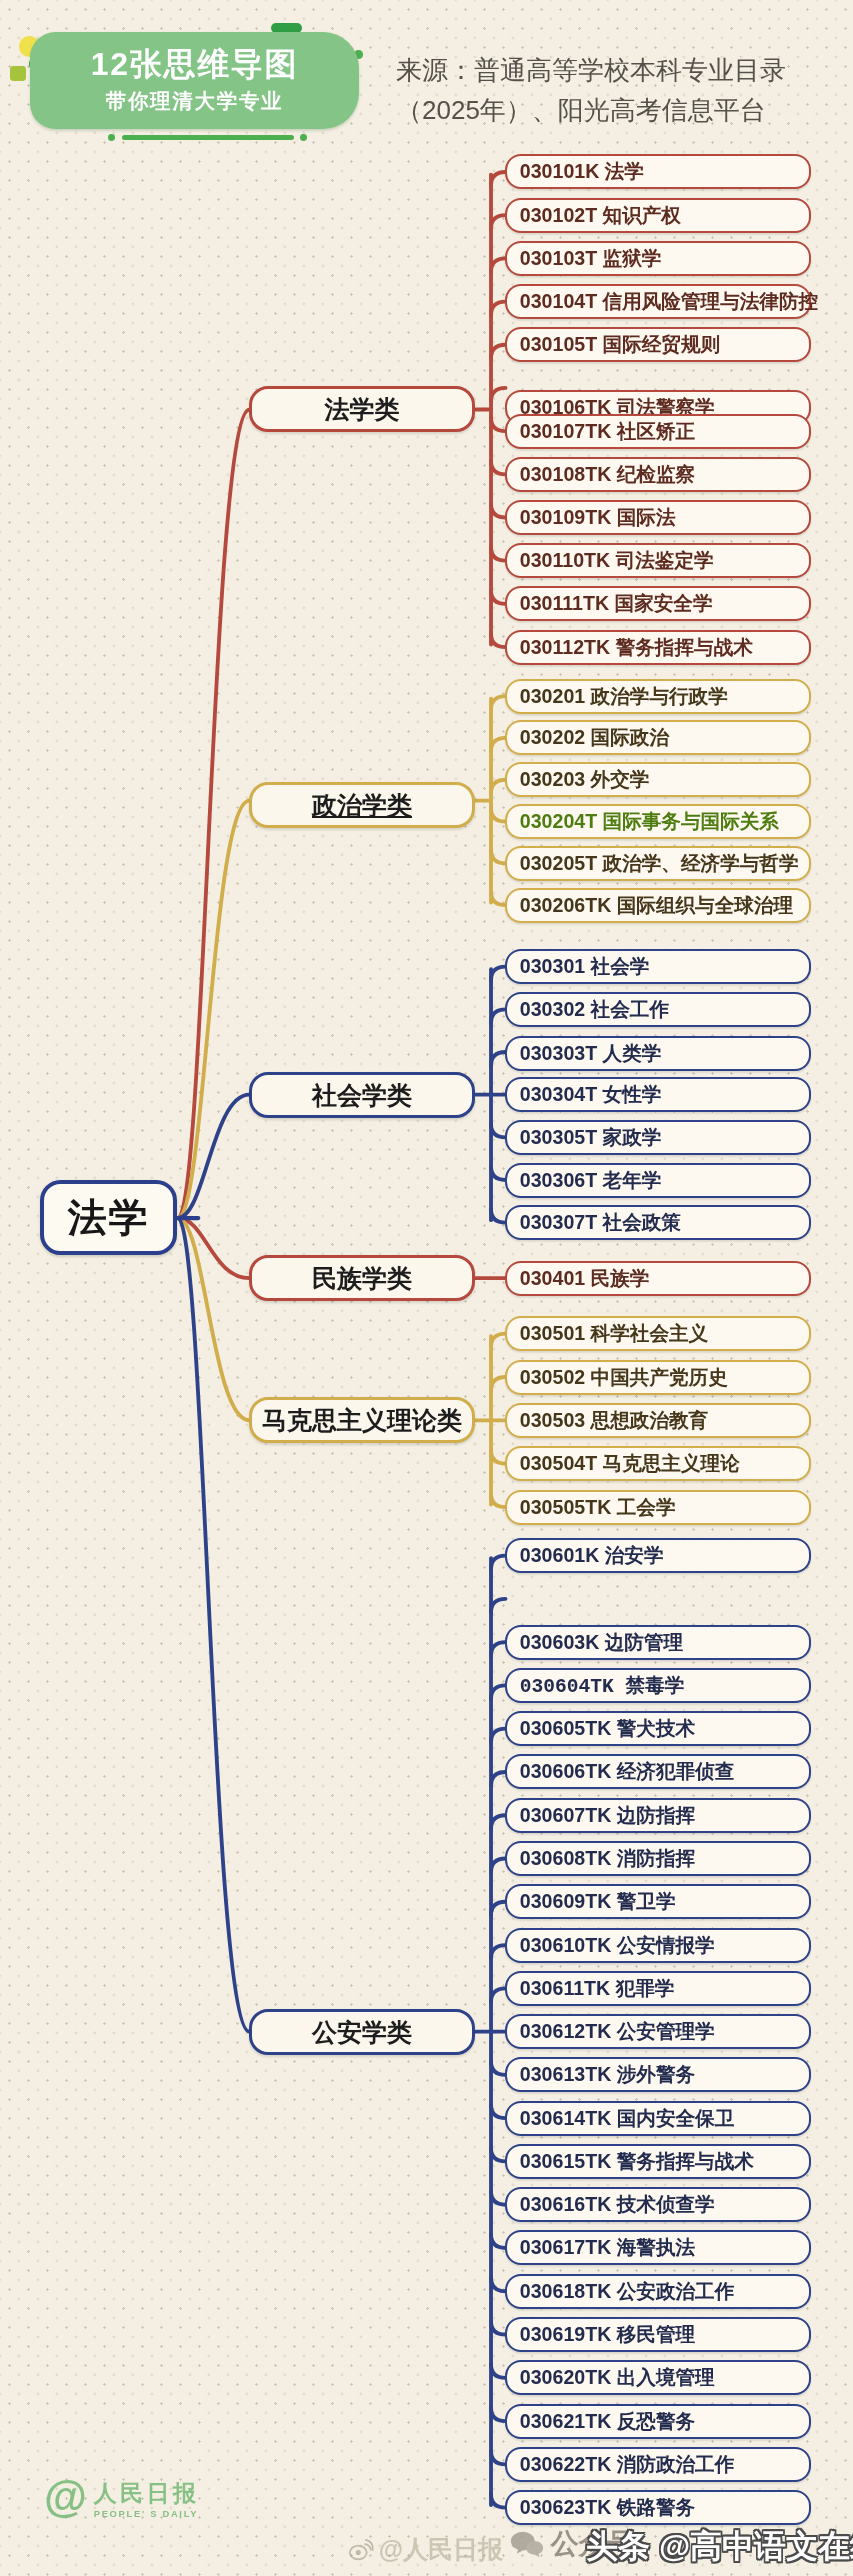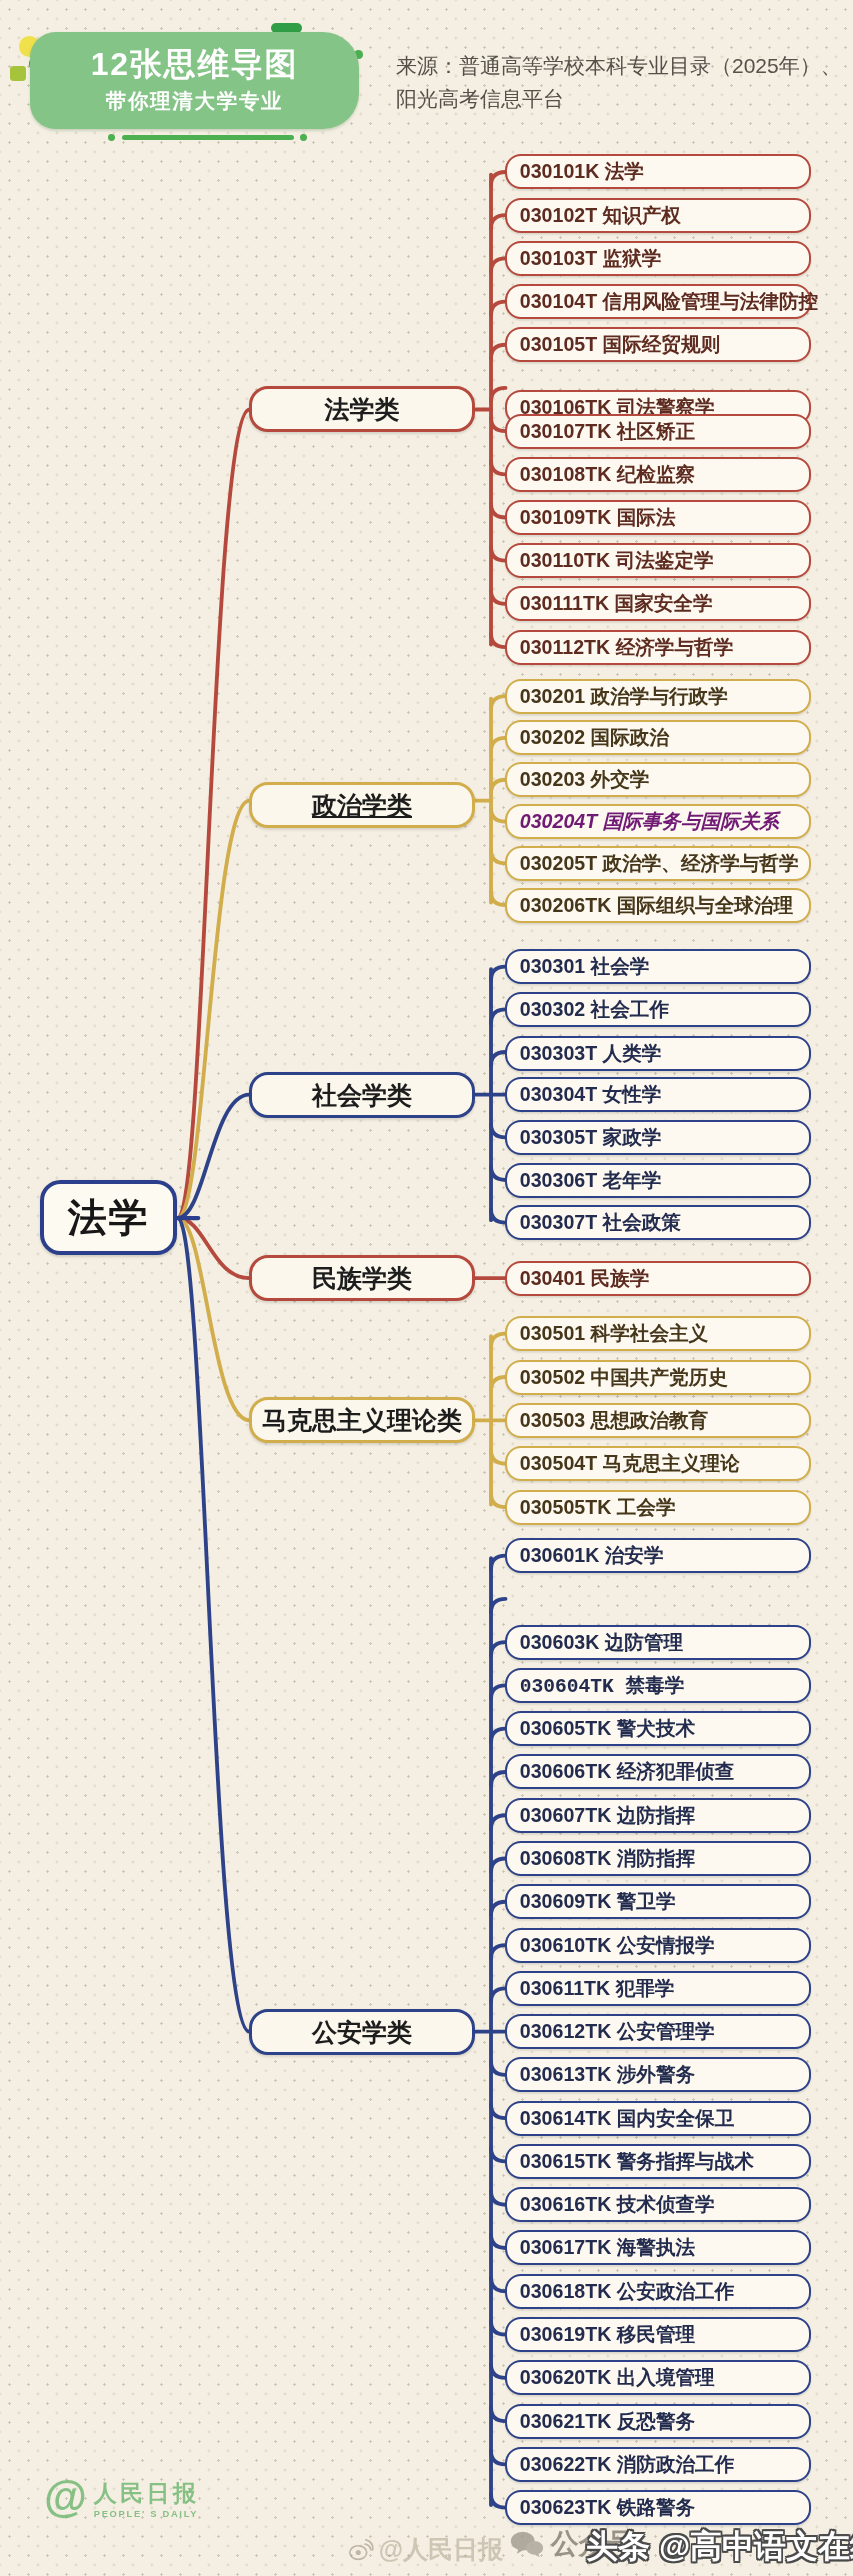--- a/index.html
+++ b/index.html
@@ -18,21 +18,21 @@
     position:absolute;left:30px;top:32px;width:329px;height:97px;
     background:#84c487;border-radius:25.6px 36px 36px 25.6px;
     display:flex;flex-direction:column;align-items:center;justify-content:center;
     box-shadow:0 1.7px 2.6px rgba(90,130,90,.25);
   }
   .badge .l1{color:#fff;font-weight:700;font-size:32px;letter-spacing:1.7px;line-height:1.15;}
   .badge .l2{color:#fff;font-weight:700;font-size:20.5px;letter-spacing:1.7px;margin-top:3.4px;}
   .deco{position:absolute;}
   .src{
     position:absolute;left:396px;top:50px;width:454px;
-    color:#55514a;font-size:21px;line-height:1.55;
+    color:#55514a;font-size:26px;line-height:1.55;
   }
   
   .root{
     position:absolute;left:40px;top:1180px;width:137px;height:75px;
     background:#fdfaf2;border:4.3px solid #2c3f8c;border-radius:20.5px;
     display:flex;align-items:center;justify-content:center;
     font-size:39px;font-weight:700;color:#171717;letter-spacing:1.7px;
     box-shadow:0 1.7px 2.6px rgba(0,0,0,.15);box-sizing:border-box;
   }
   .cat{
@@ -200,26 +200,26 @@
     <div class="leaf node" style="top: 198px; border-color: rgb(181, 73, 61); color: rgb(94, 43, 32);">030102T 知识产权</div>
     <div class="leaf node" style="top: 241px; border-color: rgb(181, 73, 61); color: rgb(94, 43, 32);">030103T 监狱学</div>
     <div class="leaf node" style="top: 284px; border-color: rgb(181, 73, 61); color: rgb(94, 43, 32);">030104T 信用风险管理与法律防控</div>
     <div class="leaf node" style="top: 327px; border-color: rgb(181, 73, 61); color: rgb(94, 43, 32);">030105T 国际经贸规则</div>
     <div class="leaf node" style="top: 370px; border-color: rgb(181, 73, 61); color: rgb(94, 43, 32); margin-top: 20px;">030106TK 司法警察学</div>
     <div class="leaf node" style="top: 414px; border-color: rgb(181, 73, 61); color: rgb(94, 43, 32);">030107TK 社区矫正</div>
     <div class="leaf node" style="top: 457px; border-color: rgb(181, 73, 61); color: rgb(94, 43, 32);">030108TK 纪检监察</div>
     <div class="leaf node" style="top: 500px; border-color: rgb(181, 73, 61); color: rgb(94, 43, 32);">030109TK 国际法</div>
     <div class="leaf node" style="top: 543px; border-color: rgb(181, 73, 61); color: rgb(94, 43, 32);">030110TK 司法鉴定学</div>
     <div class="leaf node" style="top: 586px; border-color: rgb(181, 73, 61); color: rgb(94, 43, 32);">030111TK 国家安全学</div>
-    <div class="leaf node" style="top: 630px; border-color: rgb(181, 73, 61); color: rgb(94, 43, 32);">030112TK 经济学与哲学</div>
+    <div class="leaf node" style="top: 630px; border-color: rgb(181, 73, 61); color: rgb(94, 43, 32);">030112TK 警务指挥与战术</div>
     <div class="cat node" style="top: 782px; border-color: rgb(210, 173, 75); text-decoration: underline;">政治学类</div>
     <div class="leaf node" style="top: 679px; border-color: rgb(210, 173, 75); color: rgb(70, 54, 26);">030201 政治学与行政学</div>
     <div class="leaf node" style="top: 720px; border-color: rgb(210, 173, 75); color: rgb(70, 54, 26);">030202 国际政治</div>
     <div class="leaf node" style="top: 762px; border-color: rgb(210, 173, 75); color: rgb(70, 54, 26);">030203 外交学</div>
-    <div class="leaf node" style="top: 804px; border-color: rgb(210, 173, 75); color: #701a75; font-style: italic;">030204T 国际事务与国际关系</div>
+    <div class="leaf node" style="top: 804px; border-color: rgb(210, 173, 75); color: #4d7c0f;">030204T 国际事务与国际关系</div>
     <div class="leaf node" style="top: 846px; border-color: rgb(210, 173, 75); color: rgb(70, 54, 26);">030205T 政治学、经济学与哲学</div>
     <div class="leaf node" style="top: 888px; border-color: rgb(210, 173, 75); color: rgb(70, 54, 26);">030206TK 国际组织与全球治理</div>
     <div class="cat node" style="top: 1072px; border-color: rgb(46, 66, 137);">社会学类</div>
     <div class="leaf node" style="top: 949px; border-color: rgb(46, 66, 137); color: rgb(35, 44, 78);">030301 社会学</div>
     <div class="leaf node" style="top: 992px; border-color: rgb(46, 66, 137); color: rgb(35, 44, 78);">030302 社会工作</div>
     <div class="leaf node" style="top: 1036px; border-color: rgb(46, 66, 137); color: rgb(35, 44, 78);">030303T 人类学</div>
     <div class="leaf node" style="top: 1077px; border-color: rgb(46, 66, 137); color: rgb(35, 44, 78);">030304T 女性学</div>
     <div class="leaf node" style="top: 1120px; border-color: rgb(46, 66, 137); color: rgb(35, 44, 78);">030305T 家政学</div>
     <div class="leaf node" style="top: 1163px; border-color: rgb(46, 66, 137); color: rgb(35, 44, 78);">030306T 老年学</div>
     <div class="leaf node" style="top: 1205px; border-color: rgb(46, 66, 137); color: rgb(35, 44, 78);">030307T 社会政策</div>

